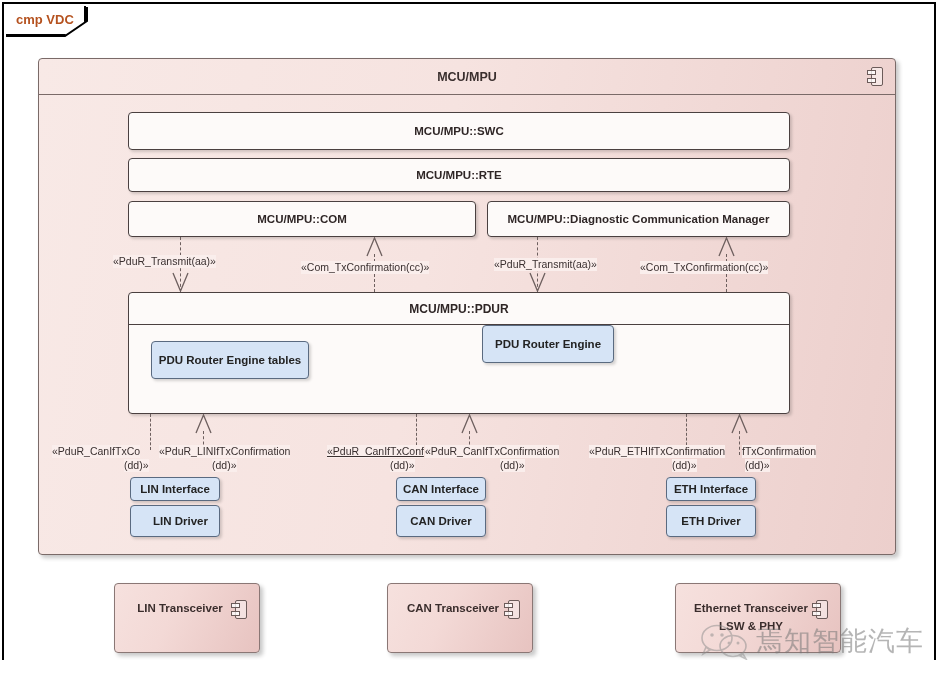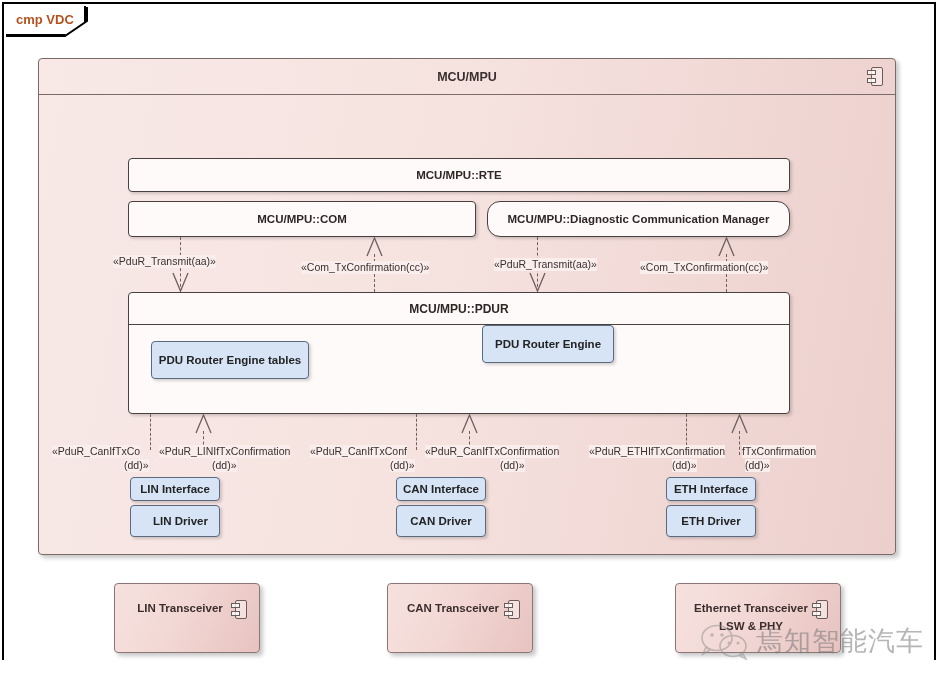--- a/index.html
+++ b/index.html
@@ -199,30 +199,33 @@
 
   <div id="mcu">
     <div id="mcu-header">MCU/MPU</div>
     <div class="comp-icon" style="right:12px; top:8px;">
       <div class="body"></div>
         <div class="tab1"></div>
         <div class="tab2"></div>
     </div>
   </div>
 
+  <div class="block plain" style="left:128px; top:112px; width:662px; height:38px;">
+    <span>MCU/MPU::SWC</span>
+  </div>
 
   <div class="block plain" style="left:128px; top:158px; width:662px; height:34px;">
     <span>MCU/MPU::RTE</span>
   </div>
 
   <div class="block plain" style="left:128px; top:201px; width:348px; height:36px;">
     <span>MCU/MPU::COM</span>
   </div>
 
-  <div class="block plain" style="left:487px; top:201px; width:303px; height:36px;border-radius:13px;">
+  <div class="block plain" style="left:487px; top:201px; width:303px; height:36px;">
     <span>MCU/MPU::Diagnostic Communication Manager</span>
   </div>
 
   <div class="dashline" style="left:180px; top:237px; height:55px;"></div>
   <svg style="position:absolute; left:172px; top:272px; width:17px; height:22px;">
     <polyline points="1,1 8.5,19 16,1" fill="none" stroke="#6d5f5e" stroke-width="1.3"></polyline>
   </svg>
   <div class="slabel" style="left:113px; top:255px;">«PduR_Transmit(aa)»</div>
 
   <div class="dashline" style="left:374px; top:254px; height:38px;"></div>
@@ -261,21 +264,21 @@
   <div class="slabel" style="left:52px; top:445px;">«PduR_CanIfTxCo</div>
   <div class="slabel" style="left:124px; top:459px;">(dd)»</div>
   <div class="slabel" style="left:159px; top:445px;">«PduR_LINIfTxConfirmation</div>
   <div class="slabel" style="left:212px; top:459px;">(dd)»</div>
 
   <div class="dashline" style="left:416px; top:414px; height:36px;"></div>
   <div class="dashline" style="left:469px; top:431px; height:24px;"></div>
   <svg style="position:absolute; left:461px; top:414px; width:17px; height:20px;">
     <polyline points="1,19 8.5,1 16,19" fill="none" stroke="#6d5f5e" stroke-width="1.3"></polyline>
   </svg>
-  <div class="slabel" style="left:310px; top:445px;">«PduR_CanIfTxConf</div>
+  <div class="slabel" style="left:327px; top:445px;text-decoration:underline;">«PduR_CanIfTxConf</div>
   <div class="slabel" style="left:390px; top:459px;">(dd)»</div>
   <div class="slabel" style="left:425px; top:445px;">«PduR_CanIfTxConfirmation</div>
   <div class="slabel" style="left:500px; top:459px;">(dd)»</div>
 
   <div class="dashline" style="left:686px; top:414px; height:36px;"></div>
   <div class="dashline" style="left:739px; top:431px; height:24px;"></div>
   <svg style="position:absolute; left:731px; top:414px; width:17px; height:20px;">
     <polyline points="1,19 8.5,1 16,19" fill="none" stroke="#6d5f5e" stroke-width="1.3"></polyline>
   </svg>
   <div class="slabel" style="left:589px; top:445px;">«PduR_ETHIfTxConfirmation</div>

